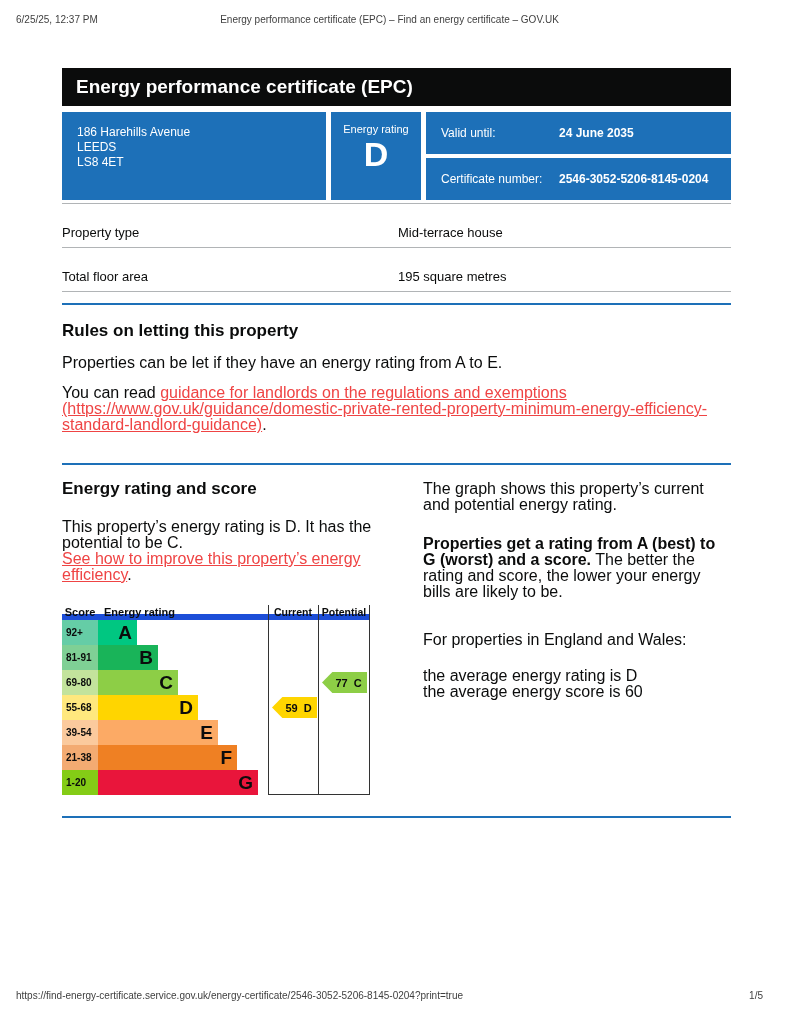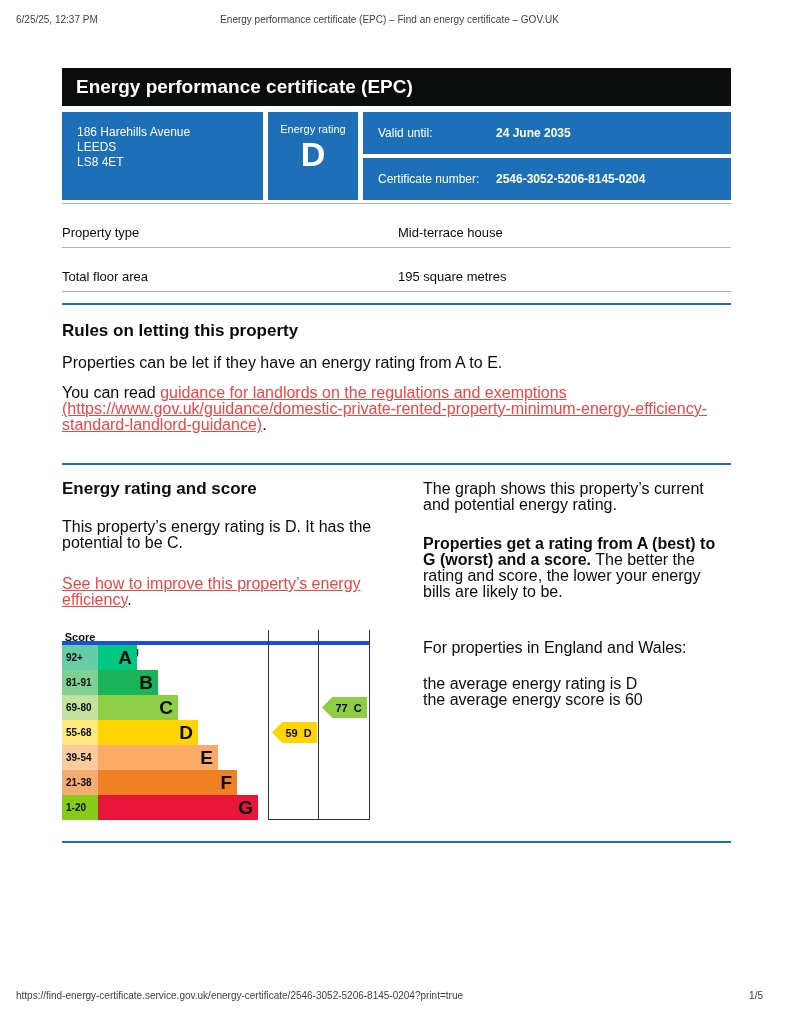--- a/index.html
+++ b/index.html
@@ -23,21 +23,21 @@
   .content { position: absolute; left: 62px; top: 68px; width: 669px; }
 
   .banner {
     background: #0b0c0c; color: #fff;
     font-size: 19px; font-weight: bold;
     padding: 9px 14px; line-height: 20px;
   }
 
   .summary-row { display: flex; gap: 5px; margin-top: 6px; height: 88px; }
   .blue-box { background: #1d70b8; color: #ffffff; }
-  .address-box { width: 201px; padding: 13px 15px; font-size: 12px; line-height: 15px; }
+  .address-box { width: 264px; padding: 13px 15px; font-size: 12px; line-height: 15px; }
   .rating-box { width: 90px; text-align: center; padding-top: 11px; }
   .rating-box .rating-label { font-size: 11px; }
   .rating-box .rating-letter { font-size: 34px; font-weight: bold; line-height: 38px; }
   .validity-col { flex: 1; display: flex; flex-direction: column; gap: 4px; }
   .validity-box { flex: 1; display: flex; align-items: center; padding-left: 15px; font-size: 12px; }
   .validity-box .vlabel { width: 118px; }
   .validity-box .vvalue { font-weight: bold; }
 
   .details-table { margin-top: 3px; font-size: 13px; }
   .details-row { display: flex; border-top: 1px solid #b1b4b6; padding: 21px 0 7px; }
@@ -52,29 +52,29 @@
   h2.section-heading { font-size: 17px; line-height: 20px; font-weight: bold; margin-top: 16px; }
   .body-text { font-size: 16px; line-height: 16px; }
   .rules-para { margin-top: 14px; }
   a.gov-link { color: #ef4444; text-decoration: underline; cursor: pointer; }
 
   .two-col { display: flex; margin-top: 14px; gap: 33px; }
   .col-left { width: 328px; }
   .col-right { width: 308px; }
   .col-left h2.section-heading, .col-right .rp1 { margin-top: 0; }
   .col-left .lead-para { margin-top: 20px; }
-  .col-left .improve-para { margin-top: 25px; }
+  .col-left .improve-para { }
   .col-right .rp1 { margin-top: 2px; }
   .col-right .rp2 { margin-top: 23px; }
-  .col-right .rp3 { margin-top: 40px; }
+  .col-right .rp3 { margin-top: 32px; }
   .col-right .rp4 { margin-top: 20px; }
 
   
   .epc-chart { position: relative; width: 308px; margin-top: 22px; }
-  .epc-header { display: flex; height: 15px; font-size: 11px; font-weight: bold; line-height: 14px; border-bottom: 4px solid #1d4ed8; white-space: nowrap; flex-direction: column; }
+  .epc-header { display: flex; height: 15px; font-size: 11px; font-weight: bold; line-height: 14px; border-bottom: 6px solid #1d4ed8; white-space: nowrap; }
   .epc-h-score { width: 36px; text-align: center; }
   .epc-h-rating { width: 170px; padding-left: 6px; }
   .epc-h-current { width: 50px; text-align: center; font-size: 10.5px; }
   .epc-h-potential { width: 52px; text-align: center; font-size: 10.5px; }
   .epc-row { display: flex; height: 25px; }
   .epc-score { width: 36px; padding-left: 4px; font-size: 10px; font-weight: bold; line-height: 25px; }
   .epc-bar { font-size: 19px; font-weight: bold; line-height: 25px; text-align: right; padding-right: 5px; color: #0b0c0c; }
   .epc-vline { position: absolute; top: 0; bottom: 0; width: 0; border-left: 1px solid #333; }
   .epc-bottomline { position: absolute; left: 206px; right: 0; bottom: 0; border-bottom: 1px solid #333; }
   .epc-arrow {

